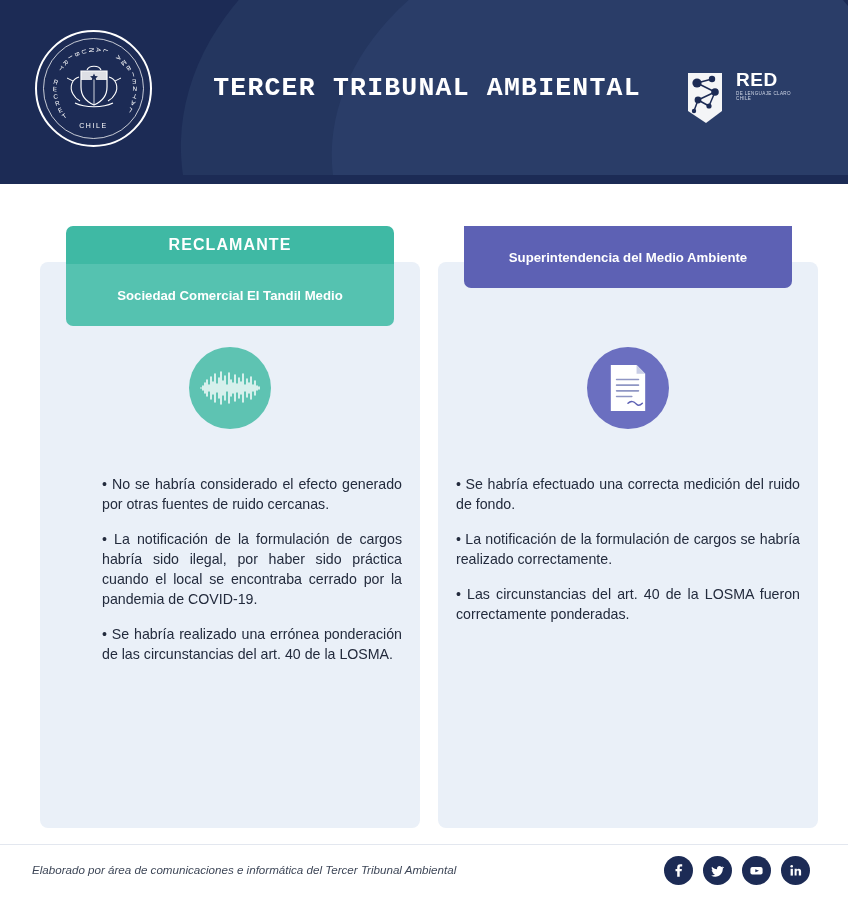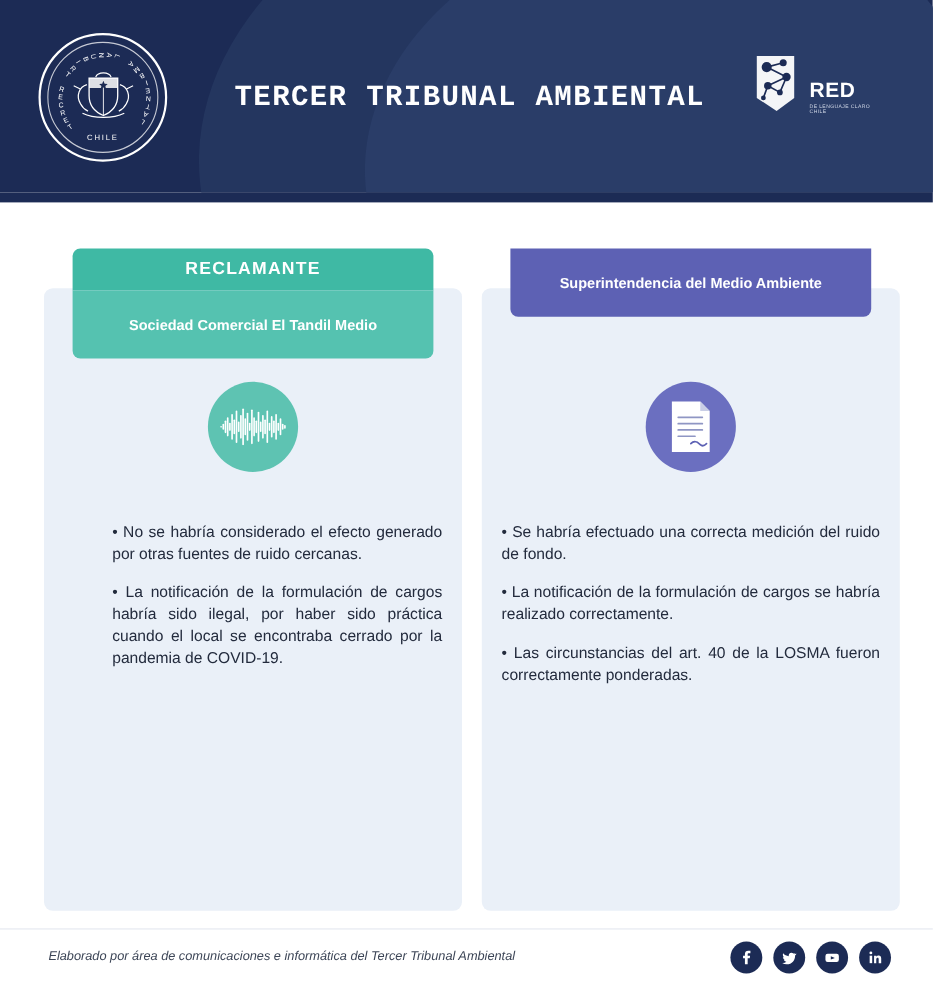--- a/index.html
+++ b/index.html
@@ -89,23 +89,23 @@
     color: #ffffff;
     font-size: 26.5px;
     font-weight: bold;
     letter-spacing: 1.2px;
     font-family: Liberation Mono, monospace;
   }
 
   
   .red-logo {
     position: absolute;
-    right: 46px; top: 46px;
+    right: 46px; top: 70px;
     width: 120px; height: 58px;
-    display: flex; align-items: flex-end;
+    display: flex; align-items: flex-start;
   }
   .red-logo .mark {
     position: relative;
     width: 52px; height: 56px;
   }
   .red-logo .words { margin-left: 2px; }
   .red-logo .words .big {
     color: #ffffff; font-weight: bold; font-size: 19px; letter-spacing: .5px;
     line-height: 19px;
   }
@@ -213,21 +213,20 @@
   .footer-sep {
     position: absolute; left: 0; top: 0; width: 848px; height: 1px;
     background: #e3e7ef;
   }
   .footer-text {
     position: absolute;
     left: 32px; top: 19px;
     font-size: 11.6px;
     font-style: italic;
     color: #3d4657;
-    margin-left: 12px;
   }
   .socials {
     position: absolute;
     right: 38px; top: 12px;
     display: flex; gap: 10px;
   }
   .soc {
     width: 29px; height: 29px;
     border-radius: 50%;
     background: #1c2b55;
@@ -367,20 +366,21 @@
               <path d="M56 10 L56 24"></path>
             <path d="M58 15 L58 19"></path>
               <path d="M60 16 L60 18"></path>
           </g>
         </svg>
       </div>
 
       <div class="bullets bullets-a">
         <p>• No se habría considerado el efecto generado por otras fuentes de ruido cercanas.</p>
         <p>• La notificación de la formulación de cargos habría sido ilegal, por haber sido práctica cuando el local se encontraba cerrado por la pandemia de COVID-19.</p>
+        <p>• Se habría realizado una errónea ponderación de las circunstancias del art. 40 de la LOSMA.</p>
       </div>
     </div>
 
     <div class="col col-b">
       <div class="panel panel-b"></div>
 
       <div class="tab tab-b">
         <div class="sub">Superintendencia del Medio Ambiente</div>
       </div>
 

